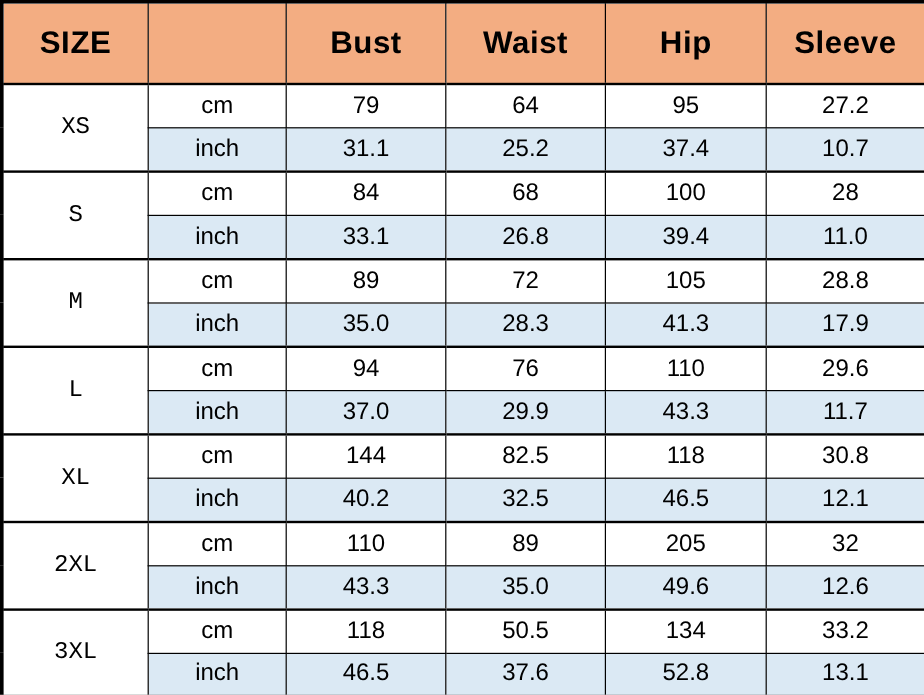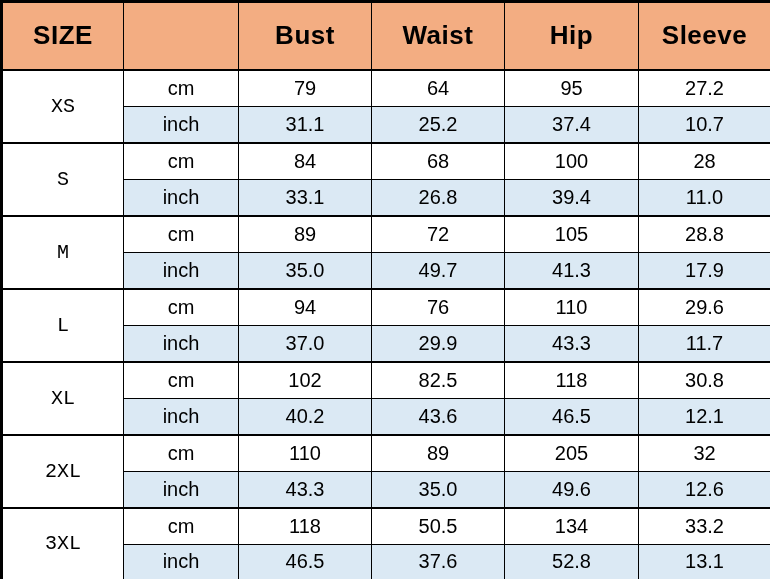--- a/index.html
+++ b/index.html
@@ -124,21 +124,21 @@
           <td class="size-cell" rowspan="2">M</td>
           <td class="unit-cell">cm</td>
           <td class="value-cell">89</td>
           <td class="value-cell">72</td>
           <td class="value-cell">105</td>
           <td class="value-cell">28.8</td>
         </tr>
         <tr class="inch-row">
           <td class="unit-cell">inch</td>
           <td class="value-cell">35.0</td>
-          <td class="value-cell">49.7</td>
+          <td class="value-cell">28.3</td>
           <td class="value-cell">41.3</td>
           <td class="value-cell">17.9</td>
         </tr>
         <tr class="group-start cm-row">
           <td class="size-cell" rowspan="2">L</td>
           <td class="unit-cell">cm</td>
           <td class="value-cell">94</td>
           <td class="value-cell">76</td>
           <td class="value-cell">110</td>
           <td class="value-cell">29.6</td>
@@ -146,29 +146,29 @@
         <tr class="inch-row">
           <td class="unit-cell">inch</td>
           <td class="value-cell">37.0</td>
           <td class="value-cell">29.9</td>
           <td class="value-cell">43.3</td>
           <td class="value-cell">11.7</td>
         </tr>
         <tr class="group-start cm-row">
           <td class="size-cell" rowspan="2">XL</td>
           <td class="unit-cell">cm</td>
-          <td class="value-cell">102</td>
+          <td class="value-cell">144</td>
           <td class="value-cell">82.5</td>
           <td class="value-cell">118</td>
           <td class="value-cell">30.8</td>
         </tr>
         <tr class="inch-row">
           <td class="unit-cell">inch</td>
           <td class="value-cell">40.2</td>
-          <td class="value-cell">43.6</td>
+          <td class="value-cell">32.5</td>
           <td class="value-cell">46.5</td>
           <td class="value-cell">12.1</td>
         </tr>
         <tr class="group-start cm-row">
           <td class="size-cell" rowspan="2">2XL</td>
           <td class="unit-cell">cm</td>
           <td class="value-cell">110</td>
           <td class="value-cell">89</td>
           <td class="value-cell">205</td>
           <td class="value-cell">32</td>

